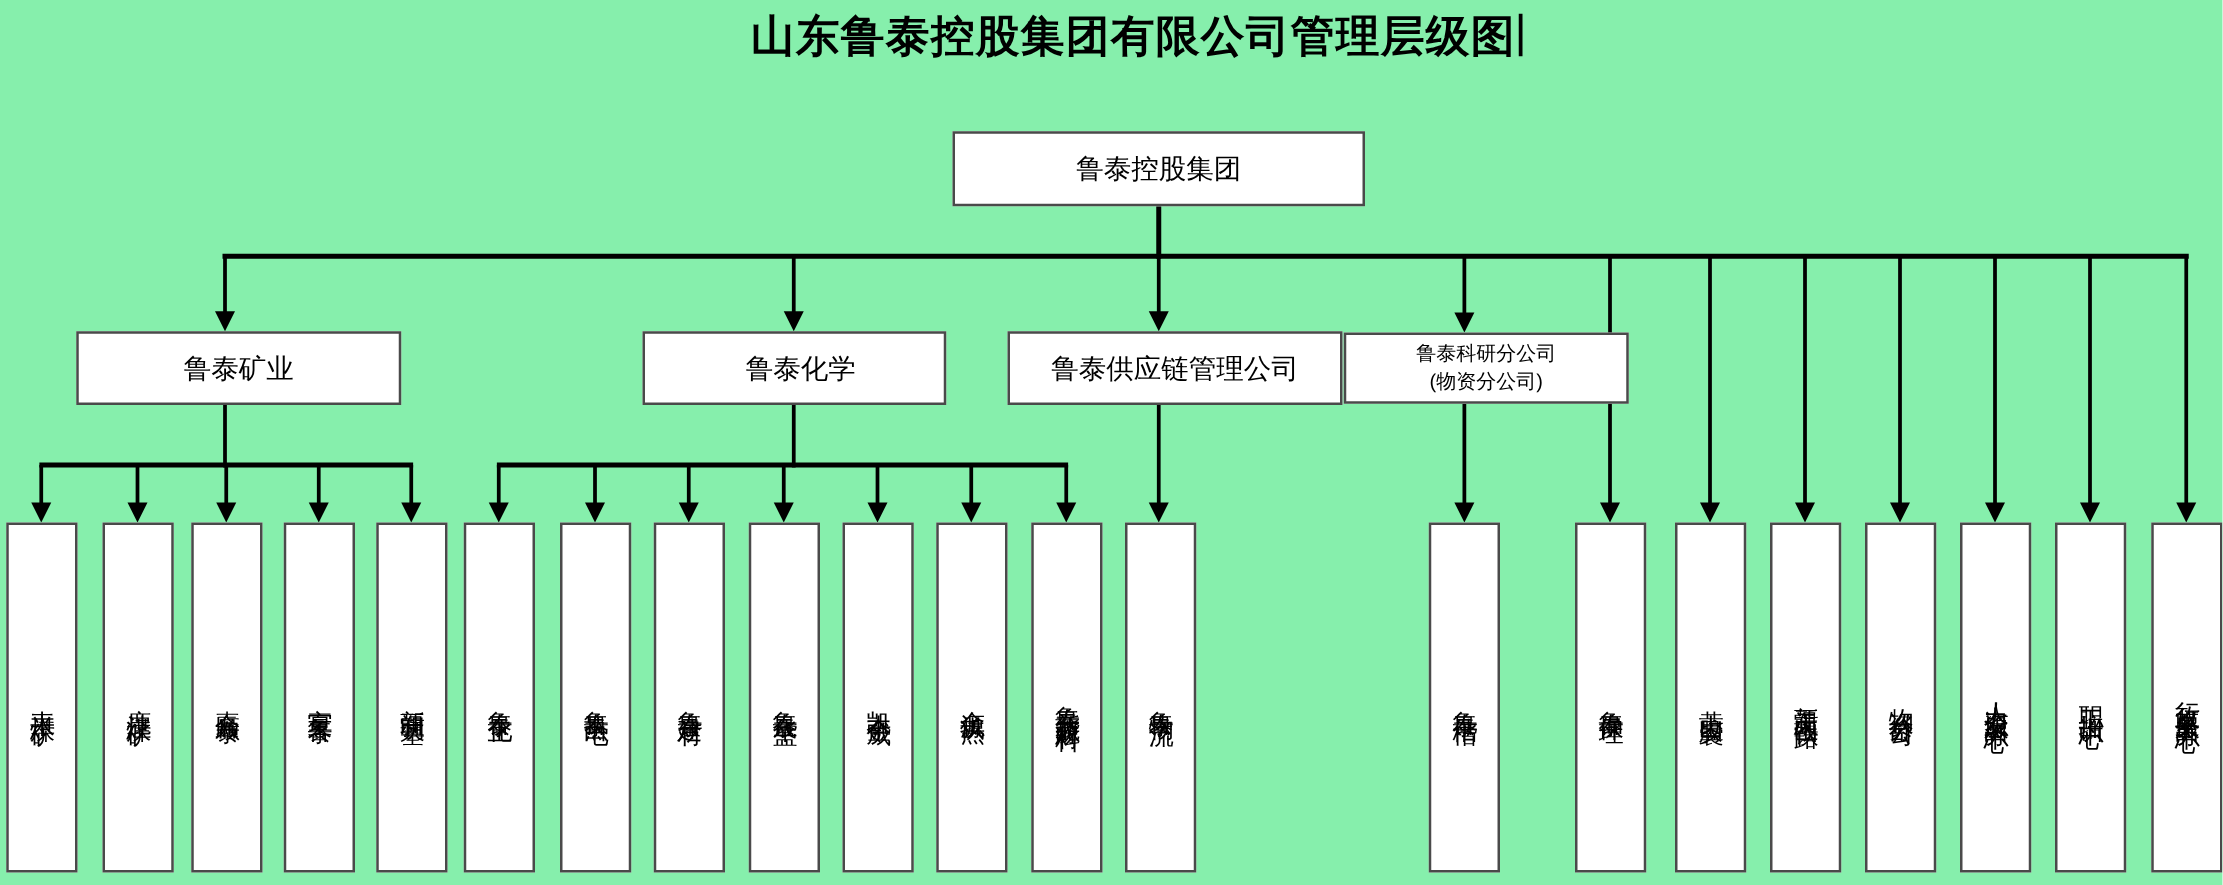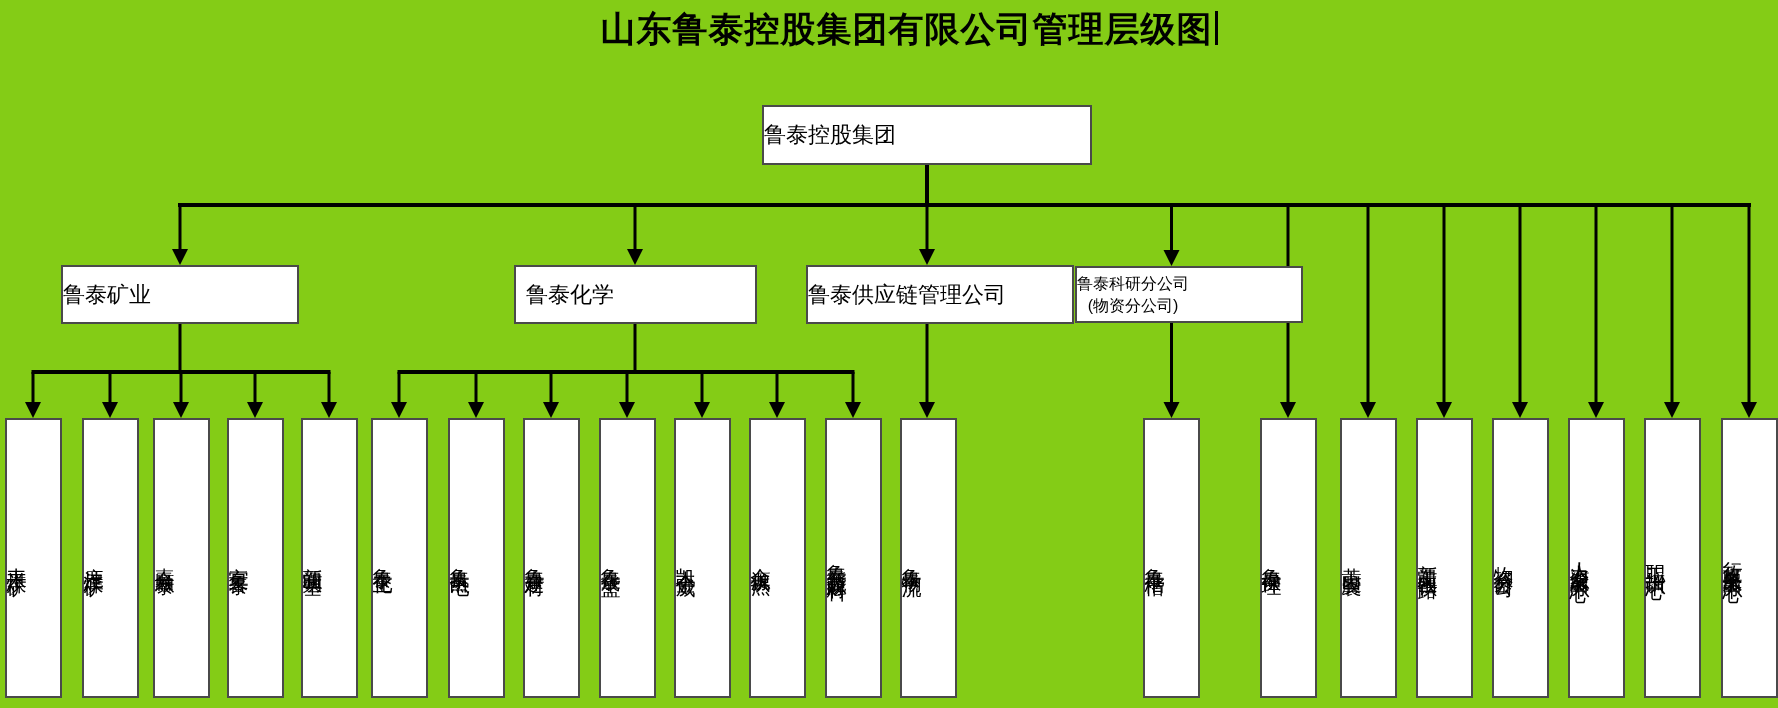--- a/index.html
+++ b/index.html
@@ -1,26 +1,26 @@
 <!DOCTYPE html>
 <html><head>
 <meta charset="utf-8">
 <style>
   html,body{margin:0;padding:0;background:#ffffff;}
-  .stage{position:relative;width:1778px;height:708px;background:#84cc16;overflow:hidden;
+  .stage{position:relative;width:1778px;height:708px;background:#86efac;overflow:hidden;
          font-family:"Liberation Sans","DejaVu Sans",sans-serif;color:#000;}
   .title{position:absolute;top:6px;left:40px;right:0;text-align:center;
          font-family:"Liberation Serif","DejaVu Serif",serif;font-weight:bold;
          font-size:35px;letter-spacing:1px;white-space:nowrap;}
   .cursor{display:inline-block;width:3px;height:34px;background:#000;vertical-align:-4px;margin-left:2px;}
   svg.connectors{position:absolute;left:0;top:0;width:1778px;height:708px;}
   svg.connectors line{stroke:#000000;}
   svg.connectors path{fill:#000000;stroke:none;}
   .box{position:absolute;background:#ffffff;border:2px solid #4a4a4a;box-sizing:border-box;
-       display:flex;align-items:center;text-align:center;}
+       display:flex;align-items:center;justify-content:center;text-align:center;}
   .l1{left:762px;top:105px;width:330px;height:60px;font-size:22px;}
   .l2{top:265px;height:59px;font-size:22px;white-space:nowrap;}
   .l2.research{top:266px;height:57px;font-size:16px;line-height:1.35;}
   .v{top:418px;width:57px;height:280px;}
   .vtext{writing-mode:vertical-rl;text-orientation:upright;font-size:20px;letter-spacing:3px;line-height:1;}
 </style>
 </head>
 <body>
 
 <div class="stage">
@@ -104,21 +104,21 @@
       <path d="M1664,402 L1680,402 L1672,418 Z"></path>
       <line x1="1749" y1="205" x2="1749" y2="404" stroke-width="3"></line>
       <path d="M1741,402 L1757,402 L1749,418 Z"></path>
     </g>
   </svg>
 
   <div class="box l1">
     <span>鲁泰控股集团</span>
   </div>
 
-  <div class="box l2" style="left:61px;width:238px;">
+  <div class="box l2" style="left:61px;width:260px;">
     <span>鲁泰矿业</span>
   </div>
   <div class="box l2" style="left:514px;width:243px;padding-left:10px;">
     <span>鲁泰化学</span>
   </div>
   <div class="box l2" style="left:806px;width:268px;">
     <span>鲁泰供应链管理公司</span>
   </div>
   <div class="box l2 research" style="left:1075px;width:228px;">
     <div>

